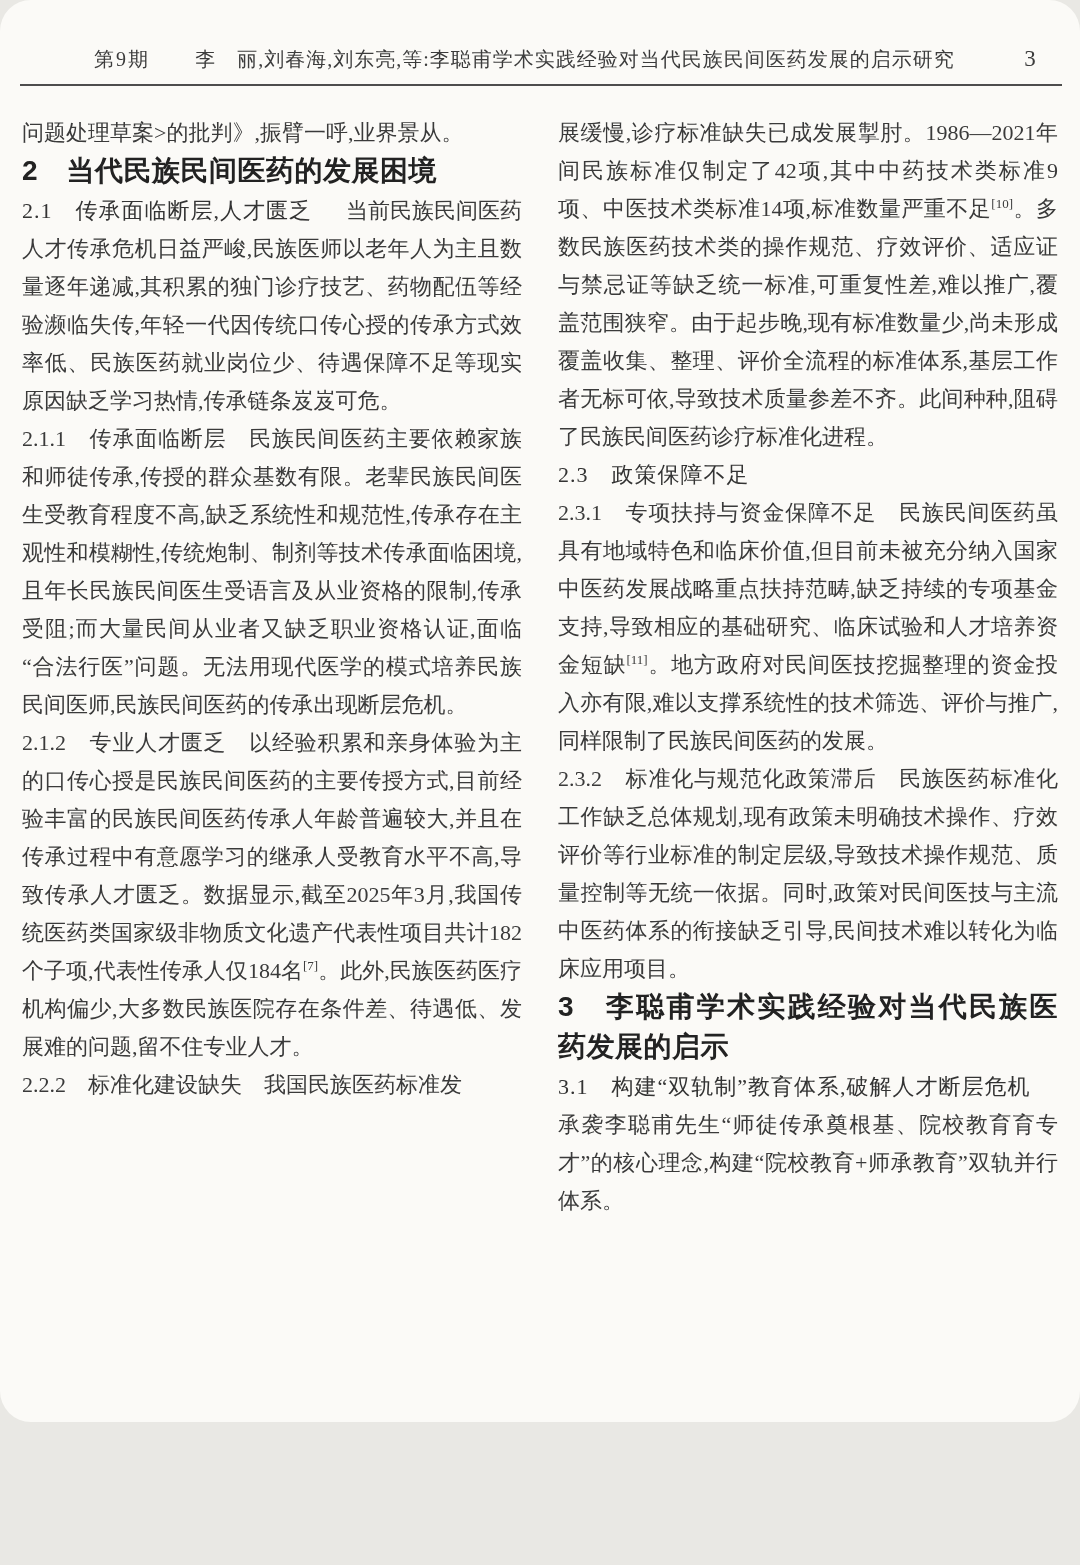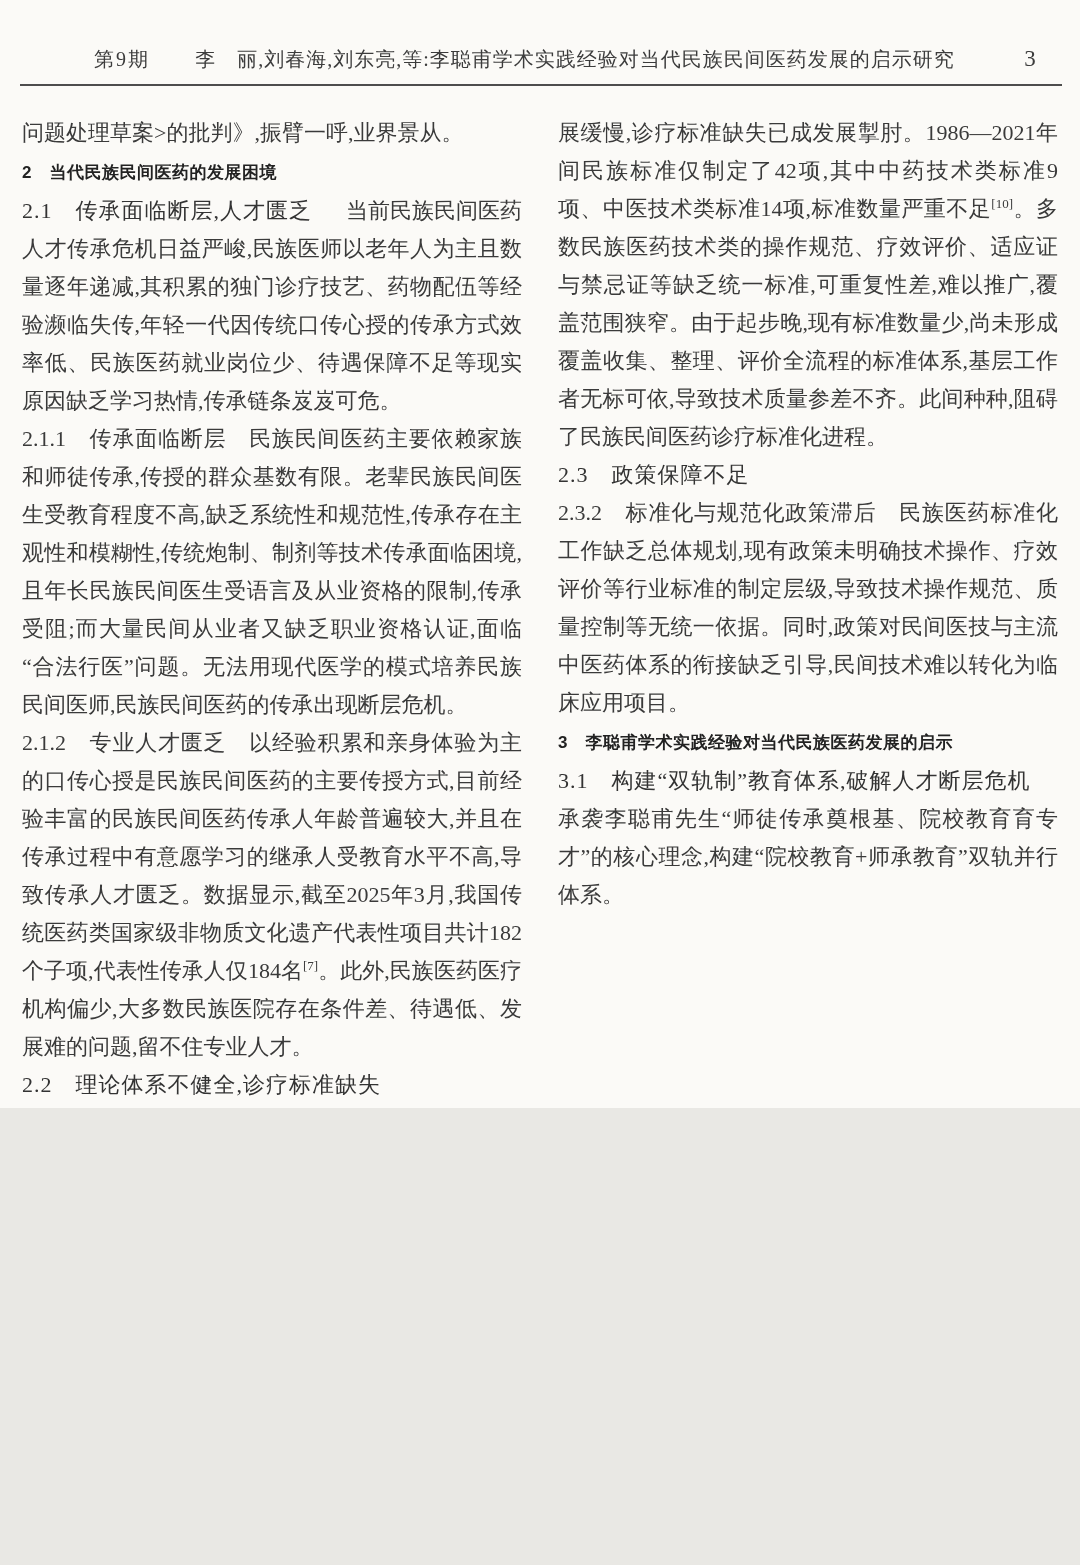--- a/index.html
+++ b/index.html
@@ -1,24 +1,25 @@
 <!DOCTYPE html>
 <html lang="zh"><head>
 <meta charset="utf-8">
 <style>
   * { margin: 0; padding: 0; box-sizing: border-box; }
   html, body { background: #e9e8e4; }
   .page {
     position: relative;
     width: 1080px;
-    height: 1108px;
+    height: 1422px;
     background: #fbfaf7;
     overflow: hidden;
     font-family: "Liberation Serif", serif;
     color: #363636;
+    border-radius: 31px;
   }
   .header {
     position: absolute;
     top: 46px;
     left: 20px;
     right: 20px;
     display: flex;
     align-items: baseline;
     font-size: 20px;
     color: #3c3c3c;
@@ -50,21 +51,21 @@
   .col-right { left: 558px; }
   .seg-body { }
   .seg-kai {
     letter-spacing: 1px;
     color: #333333;
   }
   .seg-kai { margin-right: 12px; }
   .seg-black {
     font-family: "Liberation Sans", sans-serif;
     font-weight: 700;
-    font-size: 17px;
+    font-size: 28px;
     color: #222222;
     letter-spacing: 0.5px;
   }
   .seg-sup {
     font-size: 13px;
     vertical-align: super;
     line-height: 0;
     letter-spacing: 0;
   }
 </style>
@@ -77,23 +78,23 @@
     <span class="running-title">李　丽,刘春海,刘东亮,等:李聪甫学术实践经验对当代民族民间医药发展的启示研究</span>
     <span class="pageno">3</span>
   </div>
   <div class="rule"></div>
   <div class="col col-left" id="col-left">
       <p><span class="seg-body">问题处理草案&gt;的批判》,振臂一呼,业界景从。</span></p>
       <p><span class="seg-black">2　当代民族民间医药的发展困境</span></p>
       <p><span class="seg-kai">2.1　传承面临断层,人才匮乏</span><span class="seg-body">　当前民族民间医药人才传承危机日益严峻,民族医师以老年人为主且数量逐年递减,其积累的独门诊疗技艺、药物配伍等经验濒临失传,年轻一代因传统口传心授的传承方式效率低、民族医药就业岗位少、待遇保障不足等现实原因缺乏学习热情,传承链条岌岌可危。</span></p>
       <p><span class="seg-body">2.1.1　传承面临断层　民族民间医药主要依赖家族和师徒传承,传授的群众基数有限。老辈民族民间医生受教育程度不高,缺乏系统性和规范性,传承存在主观性和模糊性,传统炮制、制剂等技术传承面临困境,且年长民族民间医生受语言及从业资格的限制,传承受阻;而大量民间从业者又缺乏职业资格认证,面临“合法行医”问题。无法用现代医学的模式培养民族民间医师,民族民间医药的传承出现断层危机。</span></p>
       <p><span class="seg-body">2.1.2　专业人才匮乏　以经验积累和亲身体验为主的口传心授是民族民间医药的主要传授方式,目前经验丰富的民族民间医药传承人年龄普遍较大,并且在传承过程中有意愿学习的继承人受教育水平不高,导致传承人才匮乏。数据显示,截至2025年3月,我国传统医药类国家级非物质文化遗产代表性项目共计182个子项,代表性传承人仅184名</span><span class="seg-sup">[7]</span><span class="seg-body">。此外,民族医药医疗机构偏少,大多数民族医院存在条件差、待遇低、发展难的问题,留不住专业人才。</span></p>
-      <p><span class="seg-kai">2.2　理论体系不健全,诊疗标准缺失</span></p>
       <p><span class="seg-body">2.2.2　标准化建设缺失　我国民族医药标准发</span></p>
     </div>
   <div class="col col-right" id="col-right">
       <p><span class="seg-body">展缓慢,诊疗标准缺失已成发展掣肘。1986—2021年间民族标准仅制定了42项,其中中药技术类标准9项、中医技术类标准14项,标准数量严重不足</span><span class="seg-sup">[10]</span><span class="seg-body">。多数民族医药技术类的操作规范、疗效评价、适应证与禁忌证等缺乏统一标准,可重复性差,难以推广,覆盖范围狭窄。由于起步晚,现有标准数量少,尚未形成覆盖收集、整理、评价全流程的标准体系,基层工作者无标可依,导致技术质量参差不齐。此间种种,阻碍了民族民间医药诊疗标准化进程。</span></p>
       <p><span class="seg-kai">2.3　政策保障不足</span></p>
+      <p><span class="seg-body">2.3.1　专项扶持与资金保障不足　民族民间医药虽具有地域特色和临床价值,但目前未被充分纳入国家中医药发展战略重点扶持范畴,缺乏持续的专项基金支持,导致相应的基础研究、临床试验和人才培养资金短缺</span><span class="seg-sup">[11]</span><span class="seg-body">。地方政府对民间医技挖掘整理的资金投入亦有限,难以支撑系统性的技术筛选、评价与推广,同样限制了民族民间医药的发展。</span></p>
       <p><span class="seg-body">2.3.2　标准化与规范化政策滞后　民族医药标准化工作缺乏总体规划,现有政策未明确技术操作、疗效评价等行业标准的制定层级,导致技术操作规范、质量控制等无统一依据。同时,政策对民间医技与主流中医药体系的衔接缺乏引导,民间技术难以转化为临床应用项目。</span></p>
       <p><span class="seg-black">3　李聪甫学术实践经验对当代民族医药发展的启示</span></p>
       <p><span class="seg-kai">3.1　构建“双轨制”教育体系,破解人才断层危机</span><span class="seg-body">　承袭李聪甫先生“师徒传承奠根基、院校教育育专才”的核心理念,构建“院校教育+师承教育”双轨并行体系。</span></p>
     </div>
 </div>
 
 </body></html>

